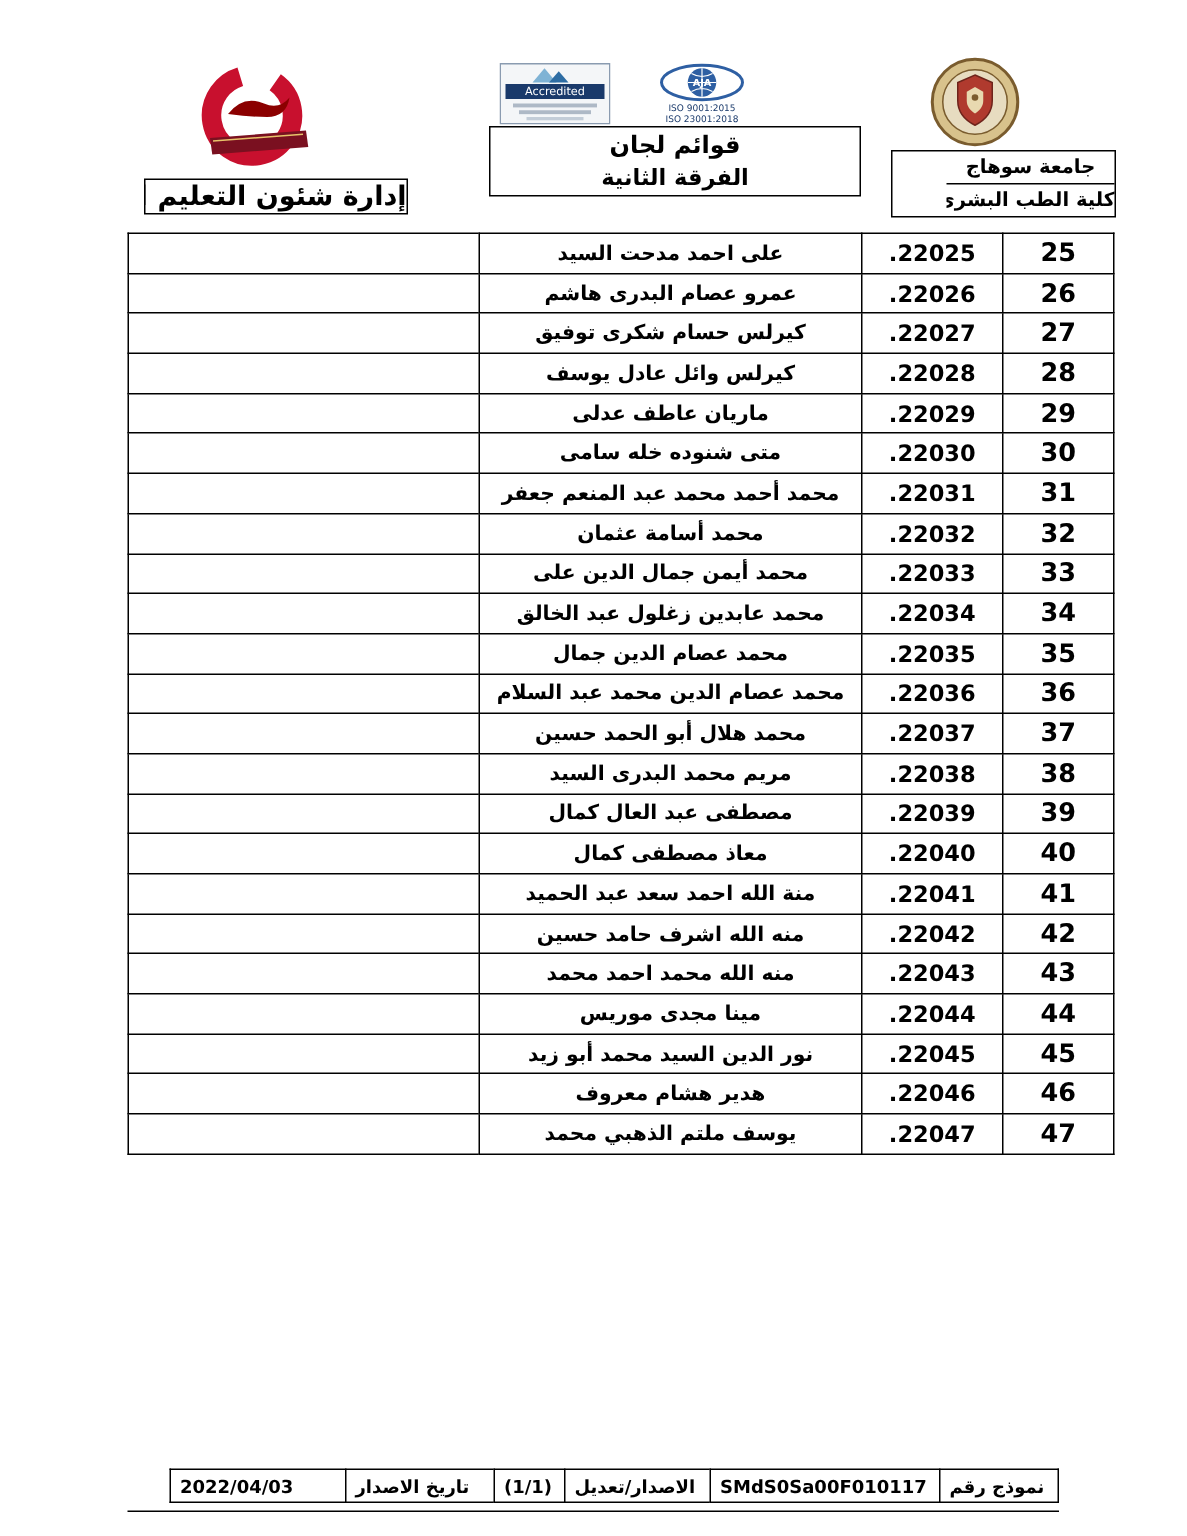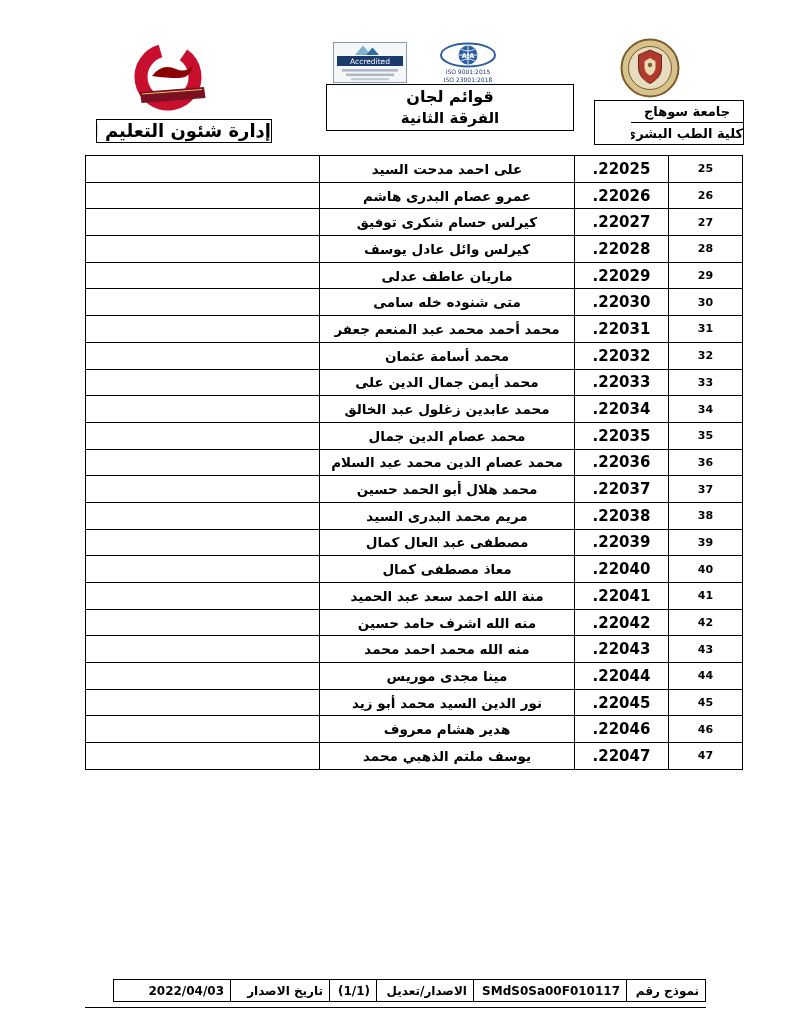--- a/index.html
+++ b/index.html
@@ -37,31 +37,31 @@
 
   
   .main-table{
     position:absolute;top:155px;left:85px;width:621px;
     border-collapse:collapse;table-layout:fixed;direction:rtl;
   }
   .main-table td{
     border:1.7px solid #000;height:25.7px;text-align:center;vertical-align:middle;
     font-weight:bold;padding:0 4px;overflow:hidden;white-space:nowrap;
   }
-  .main-table td.col-num{width:65px;font-size:11px}
+  .main-table td.col-num{width:65px;font-size:17px}
   .main-table td.col-id{width:85px;font-size:15px}
   .main-table td.col-name{width:246px;font-size:13.5px}
   .main-table td.col-empty{width:225px}
 
   
   .footer-table{
     position:absolute;top:979px;right:85px;border-collapse:collapse;direction:rtl;
   }
   .footer-table td{
-    border:1.6px solid #000;height:21px;text-align:right;vertical-align:middle;
+    border:1.6px solid #000;height:21px;text-align:left;vertical-align:middle;
     font-weight:bold;font-size:12px;padding:0 6px;white-space:nowrap;
   }
   .footer-table td.c1{width:66px}
   .footer-table td.c2{width:140px;direction:ltr}
   .footer-table td.c3{width:84px}
   .footer-table td.c4{width:34px}
   .footer-table td.c5{width:86px}
   .footer-table td.c6{width:104px}
 
   .bottom-rule{

